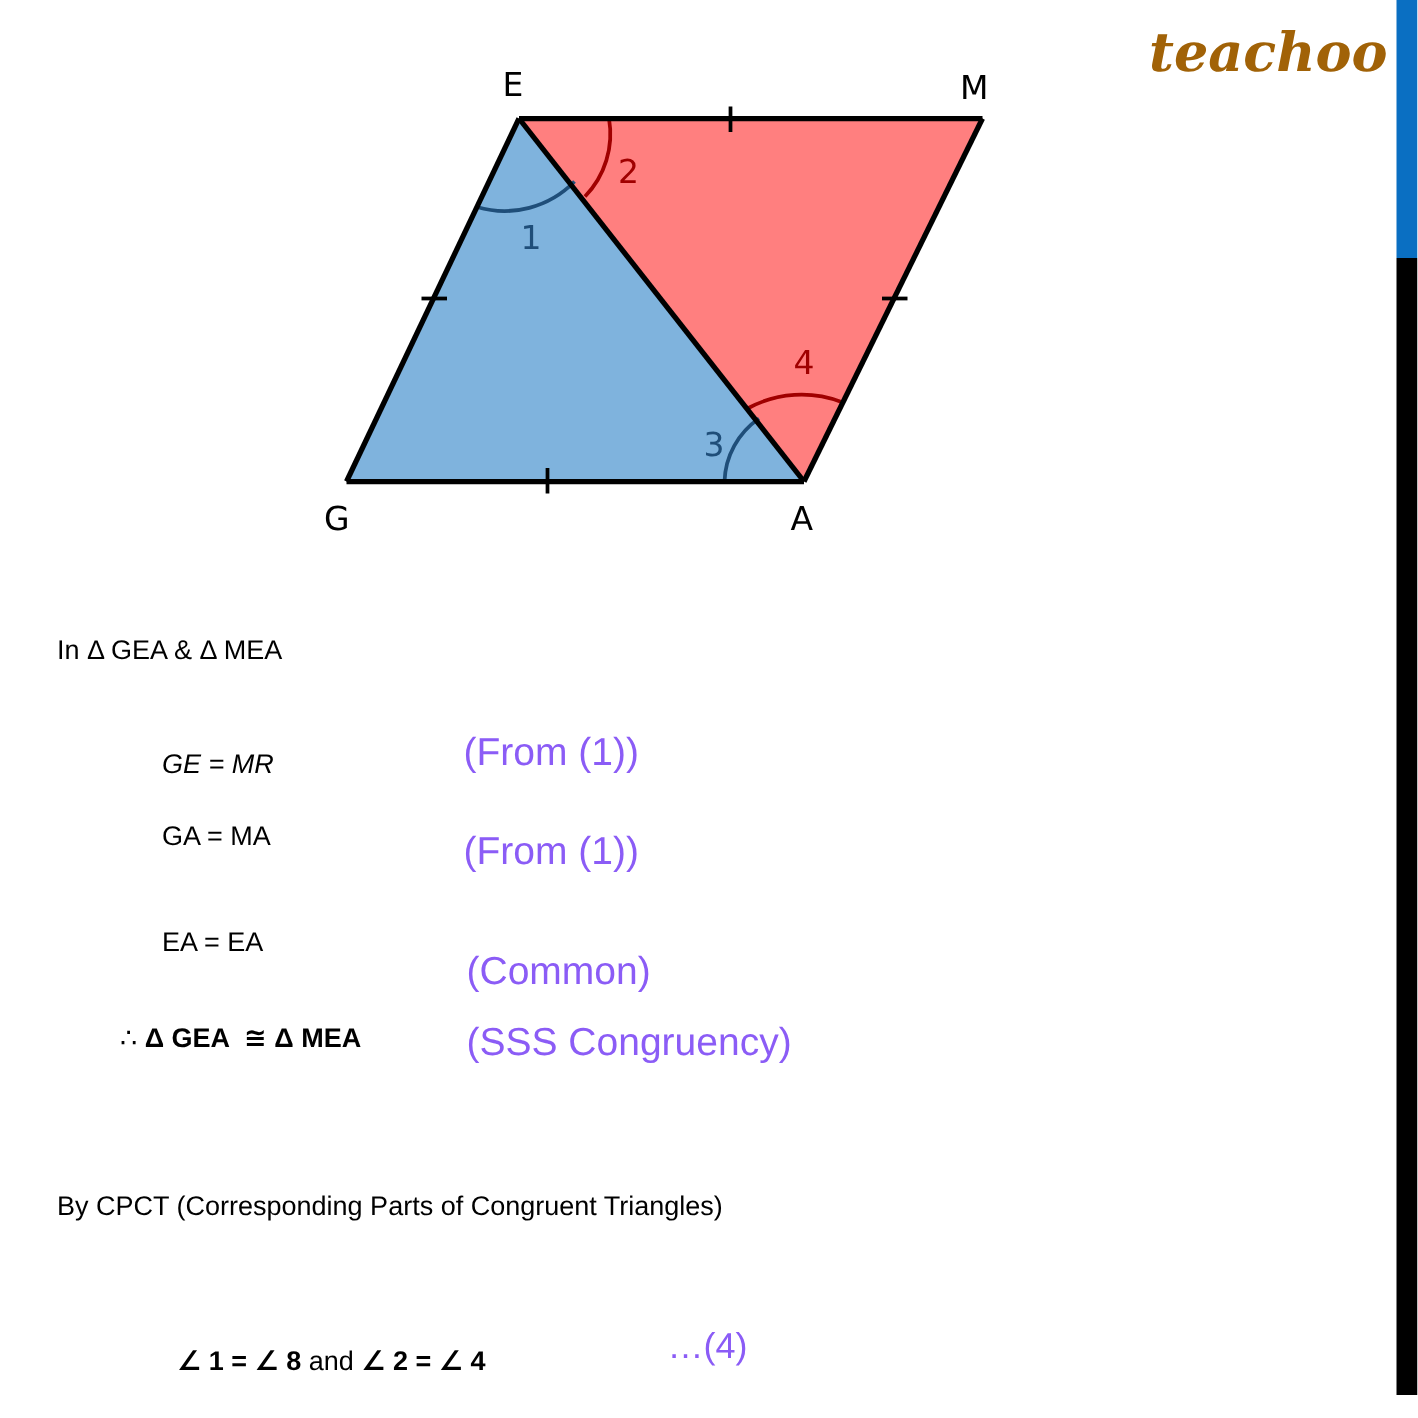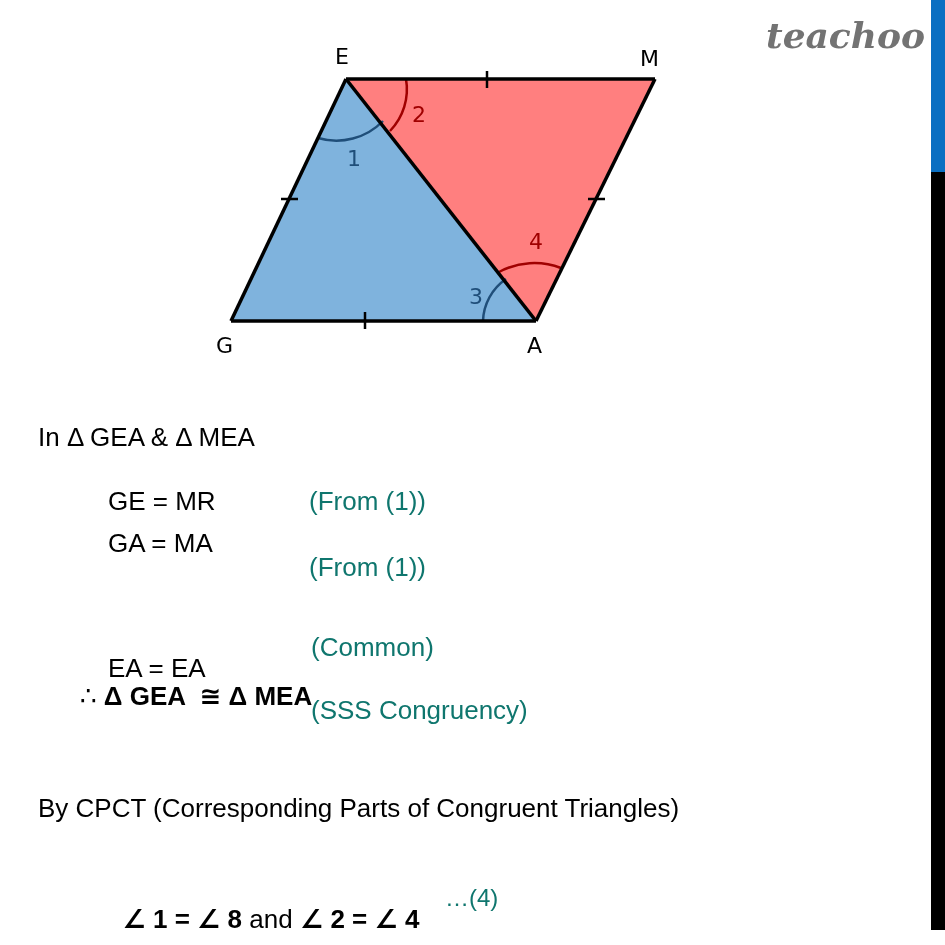--- a/index.html
+++ b/index.html
@@ -33,21 +33,21 @@
     }
     .logo {
       position: absolute;
       left: 766px;
       top: 14px;
       font-family: "DejaVu Serif", serif;
       font-style: italic;
       font-weight: bold;
       font-size: 36px;
       letter-spacing: 0px;
-      color: #737373;
+      color: #a16207;
     }
     .diagram {
       position: absolute;
       left: 0;
       top: 0;
       width: 945px;
       height: 380px;
     }
     .diagram svg {
       position: absolute;
@@ -64,28 +64,28 @@
       font-size: 22px;
       fill: #1f4e79;
     }
     .alabel-red {
       font-family: "DejaVu Sans", sans-serif;
       font-size: 22px;
       fill: #a00000;
     }
     .line {
       position: absolute;
-      font-size: 26px;
+      font-size: 18px;
       white-space: nowrap;
       line-height: 1;
     }
     .reason {
       position: absolute;
       font-size: 26px;
-      color: #0f766e;
+      color: #8b5cf6;
       white-space: nowrap;
       line-height: 1;
       text-align: right;
     }
     .bold { font-weight: bold; }
   </style>
 </head>
 <body>
 
 <div class="right-bar-blue"></div>
@@ -126,33 +126,33 @@
 
     <text class="alabel-blue" x="347" y="166">1</text>
     <text class="alabel-red" x="412" y="122">2</text>
     <text class="alabel-blue" x="469" y="304">3</text>
     <text class="alabel-red" x="529" y="249">4</text>
   </svg>
 </div>
 
 <div class="line" style="left:38px; top:424px;">In Δ GEA &amp; Δ MEA</div>
 
-<div class="line" style="left:108px; top:488px;">GE = MR</div>
+<div class="line" style="left:108px; top:500px;font-style:italic;">GE = MR</div>
 <div class="reason" style="left:309px; top:488px;">(From (1))</div>
 
-<div class="line" style="left:108px; top:530px;">GA = MA</div>
+<div class="line" style="left:108px; top:548px;">GA = MA</div>
 <div class="reason" style="left:309px; top:554px;">(From (1))</div>
 
-<div class="line" style="left:108px; top:655px;">EA = EA</div>
+<div class="line" style="left:108px; top:619px;">EA = EA</div>
 <div class="reason" style="left:311px; top:634px;">(Common)</div>
 
 <div class="line" style="left:38px; top:683px;margin-left:42px;">
   <span>∴</span>
   <span class="bold" style="white-space:pre;">Δ GEA  ≅ Δ MEA</span>
 </div>
-<div class="reason" style="left:311px; top:681px;margin-top:16px;">(SSS Congruency)</div>
+<div class="reason" style="left:311px; top:681px;">(SSS Congruency)</div>
 
 <div class="line" style="left:38px; top:795px;">By CPCT (Corresponding Parts of Congruent Triangles)</div>
 
 <div class="line" style="left:108px; top:880px; white-space:pre;">
   <span class="bold">∠ 1 = ∠ 8</span><span style="white-space:pre;"> and </span><span class="bold">∠ 2 = ∠ 4</span>
 </div>
 <div class="reason" style="left:445px; top:886px; font-size:24px;">…(4)</div>
 
 </body></html>

